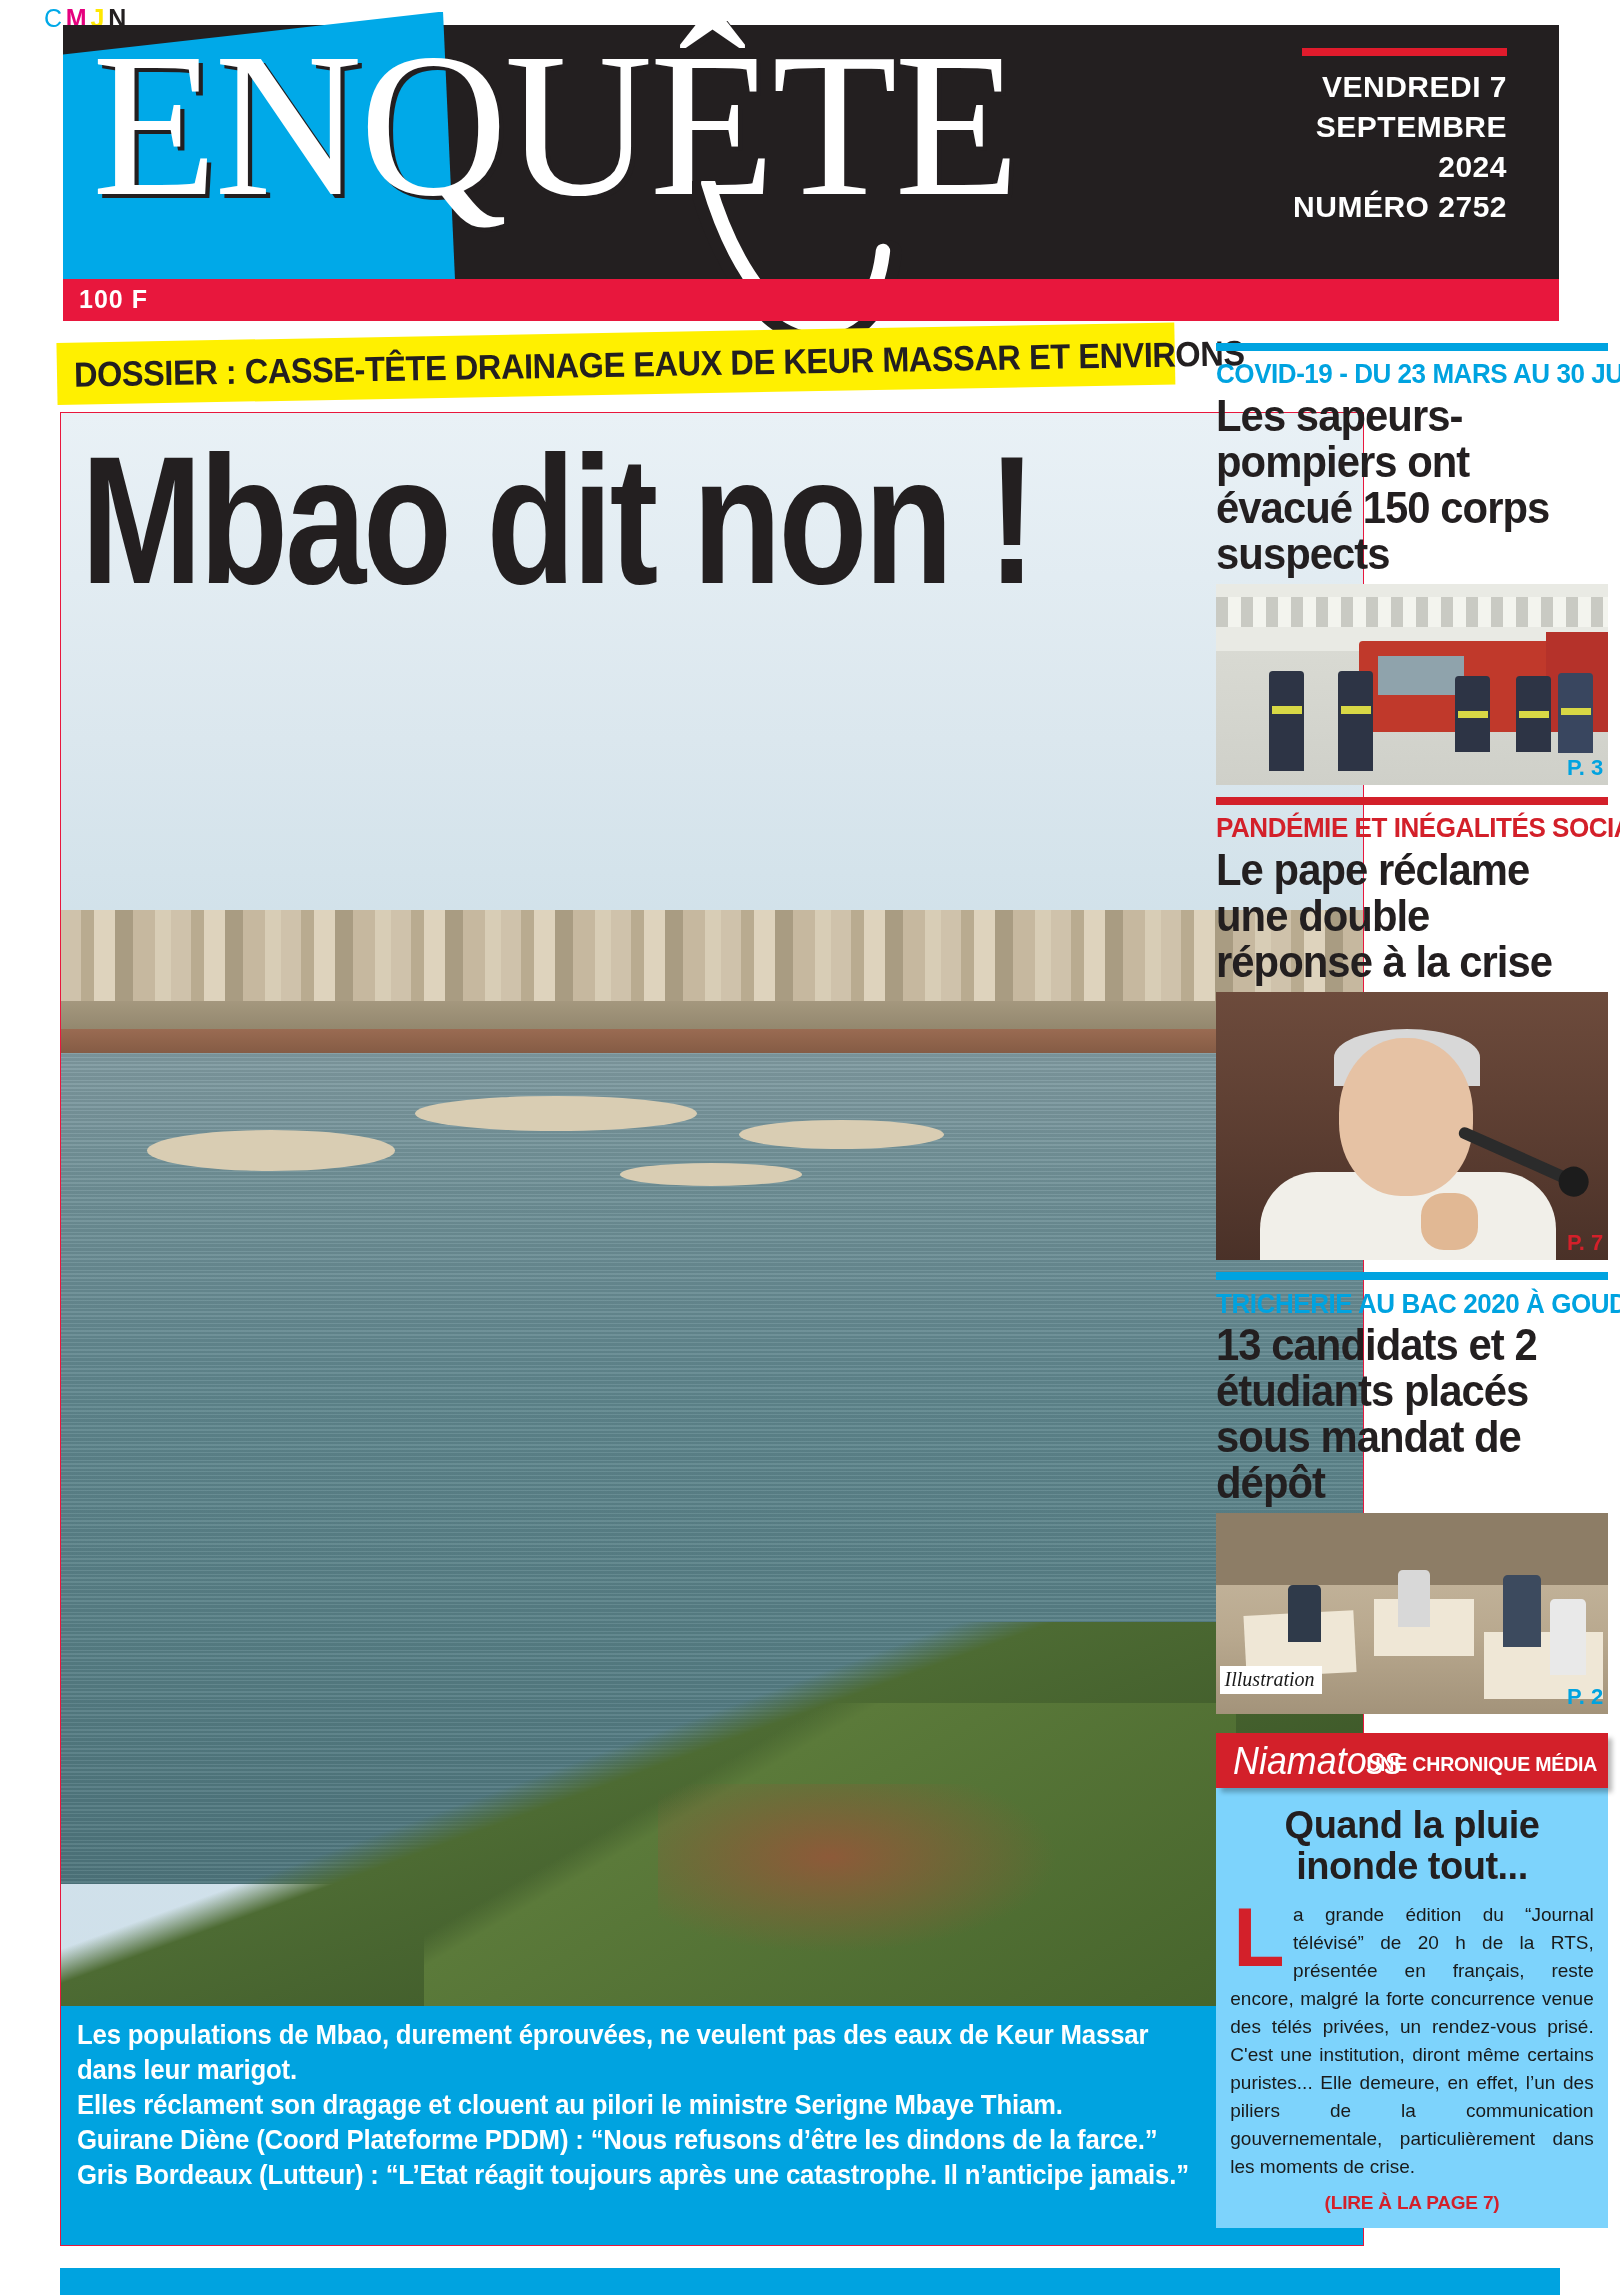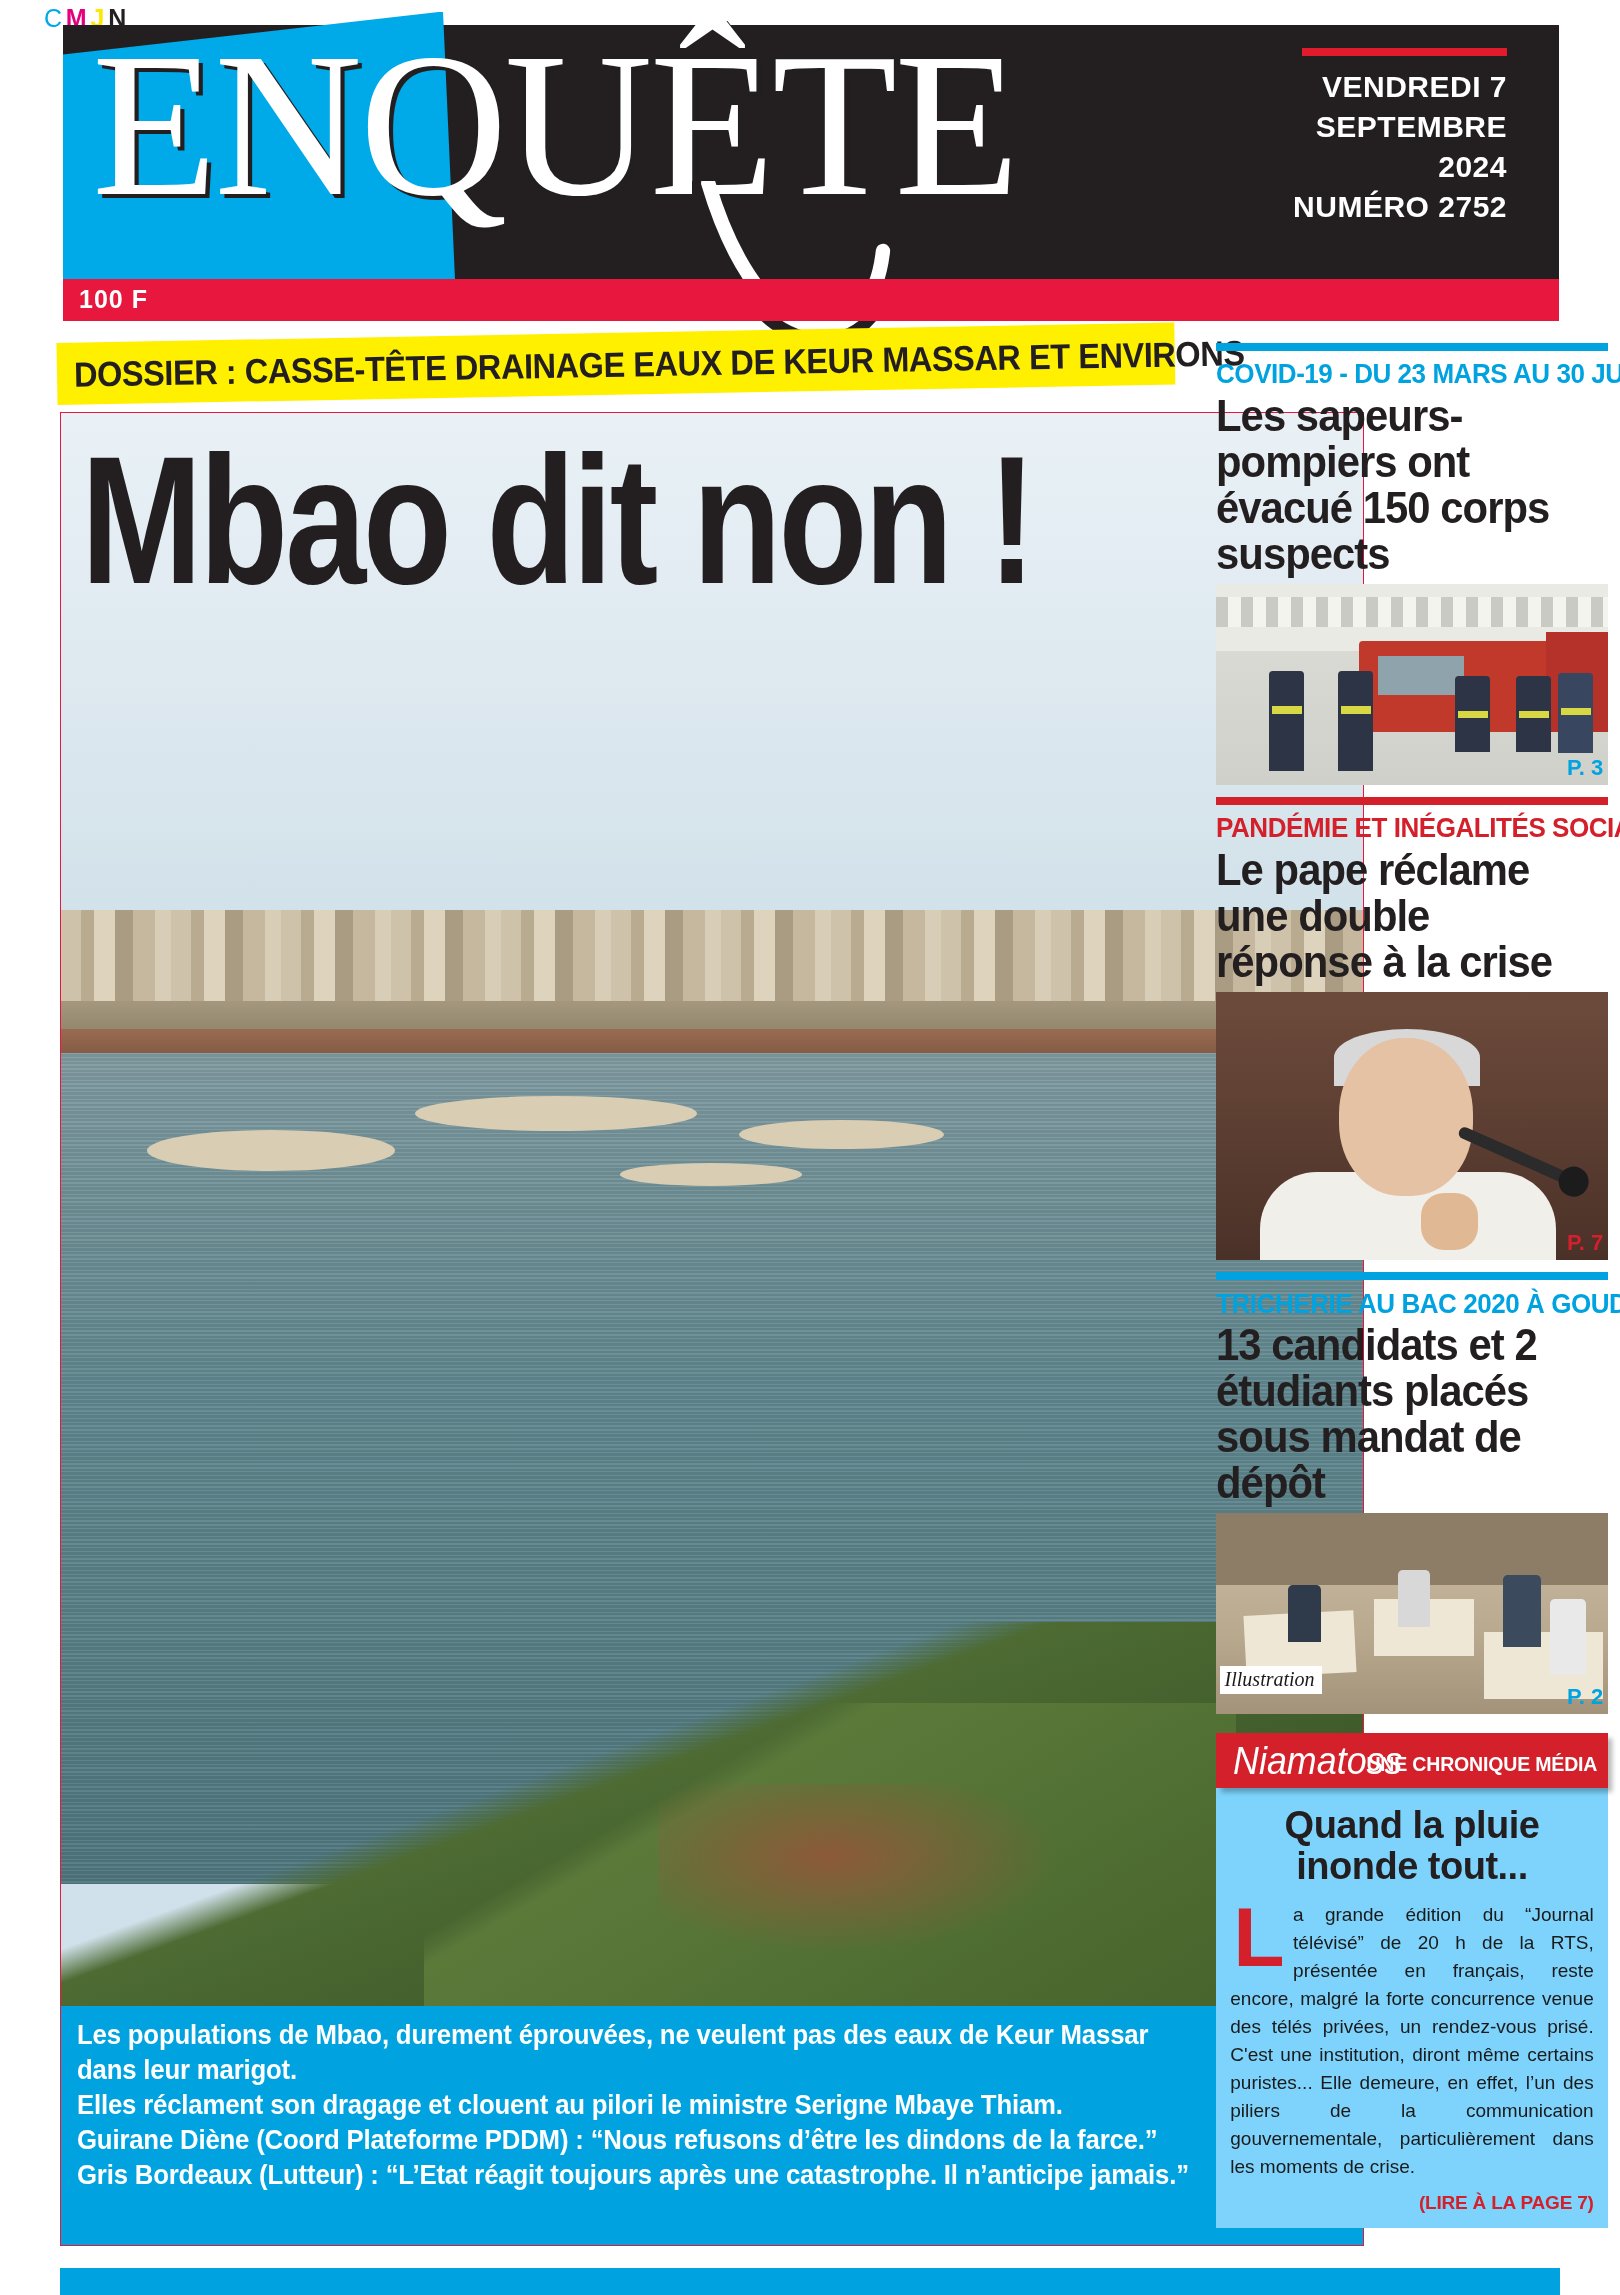--- a/index.html
+++ b/index.html
@@ -166,21 +166,21 @@
      font-size:39px;font-family:"Liberation Sans",sans-serif;transform:scaleX(0.92);transform-origin:left center;}
   .niama-hdr .nsub{position:absolute;right:10.5px;top:19px;color:#fff;font-weight:700;font-size:21px;
      letter-spacing:-0.2px;font-family:"Liberation Sans",sans-serif;transform:scaleX(0.93);transform-origin:right center;}
   .niama-body{background:#7dd3fc;padding:17px 14.3px 14.3px 14.3px;box-sizing:border-box;}
   .niama-title{text-align:center;font-weight:700;font-size:38px;line-height:41px;color:#231F20;
      letter-spacing:-0.5px;margin-bottom:14.3px;font-family:"Liberation Sans",sans-serif;}
   .niama-text{position:relative;font-size:19px;line-height:28px;color:#1a1a1a;text-align:justify;
      font-family:"Liberation Sans",sans-serif;}
   .dropcap{float:left;font-size:84px;line-height:63px;font-weight:700;color:#D3202A;
      margin:4.8px 8.6px 0 2.9px;font-family:"Liberation Sans",sans-serif;}
-  .niama-link{text-align:right;color:#D3202A;font-weight:700;font-size:19px;margin-top:10.5px;
+  .niama-link{text-align:center;color:#D3202A;font-weight:700;font-size:19px;margin-top:10.5px;
      letter-spacing:-0.2px;font-family:"Liberation Sans",sans-serif;}
 
   
   .footer-bar{position:absolute;left:60px;top:2268px;width:1500px;height:28px;background:#00A3E0;}
 </style>
 </head>
 <body>
 
 <div class="page">
 

